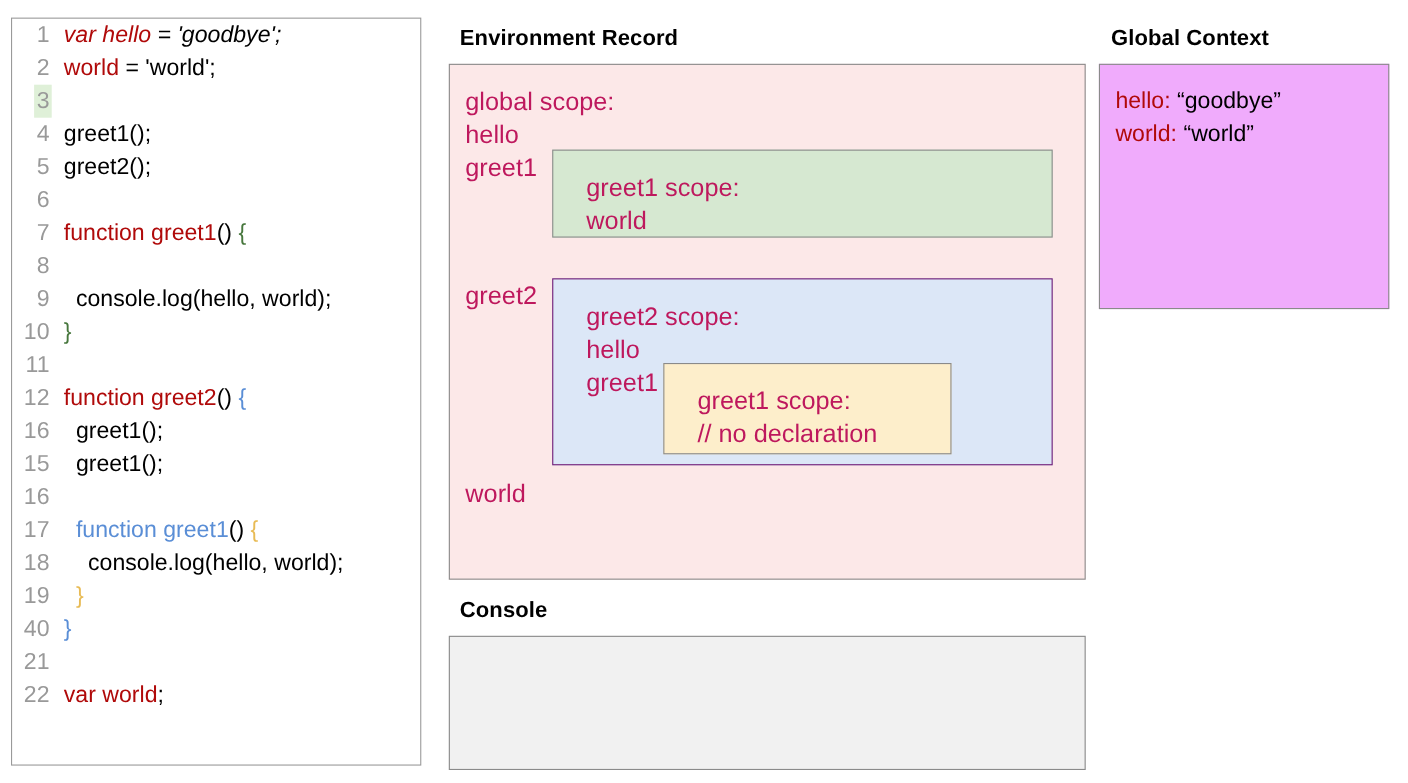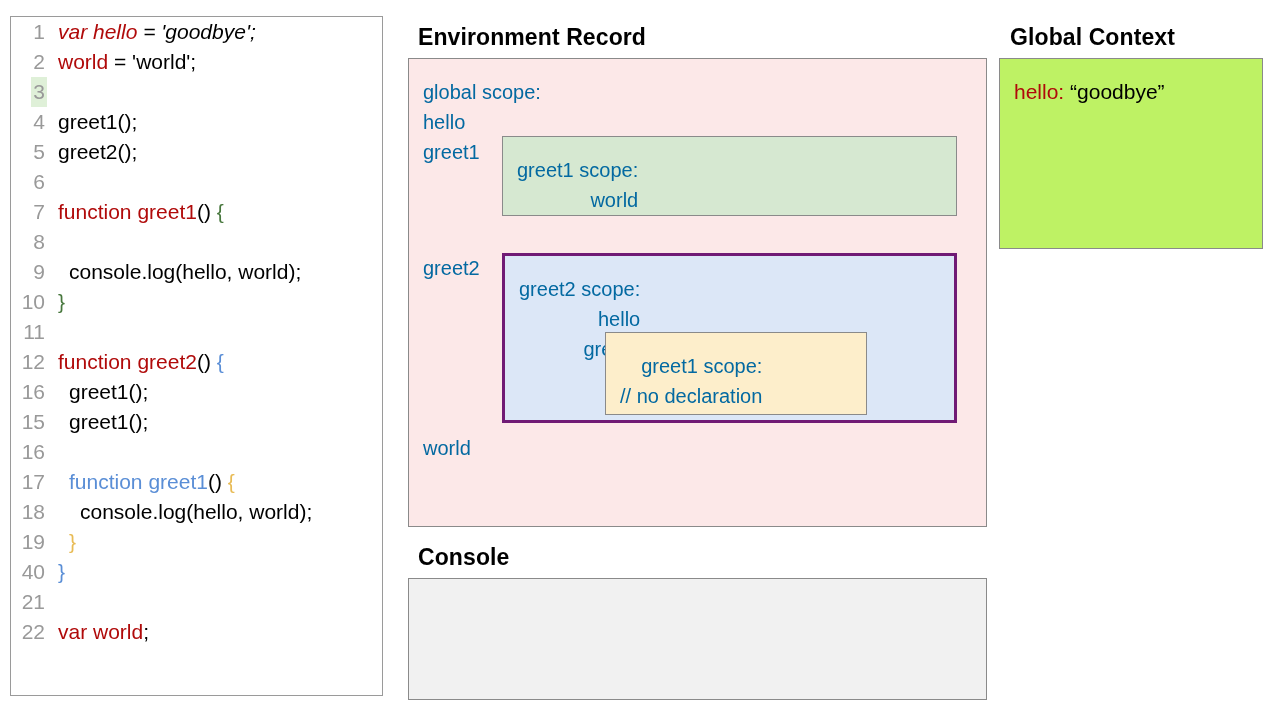--- a/index.html
+++ b/index.html
@@ -58,21 +58,21 @@
   }
   .red   { color: #b00a0a; }
   .green { color: #47773d; }
   .blue  { color: #5a8ed6; }
   .gold  { color: #e8bb55; }
   .blk   { color: #000000; }
 
   
   .section-title {
     position: absolute;
-    font-size: 23px;
+    font-size: 20px;
     font-weight: bold;
     color: #000000;
     letter-spacing: 0.1px;
   }
 
   
   #env-record-box {
     position: absolute;
     left: 408px;
     top: 58px;
@@ -92,54 +92,53 @@
     border: 1px solid #8a8a8a;
     box-sizing: border-box;
   }
   #greet2-scope-box {
     position: absolute;
     left: 93px;
     top: 194px;
     width: 455px;
     height: 170px;
     background: #dce7f7;
-    border: 3px solid #701a75;
+    border: 1px solid #701a75;
     box-sizing: border-box;
   }
   #greet1-inner-scope-box {
     position: absolute;
     left: 100px;
     top: 76px;
     width: 262px;
     height: 83px;
     background: #fdeecb;
     border: 1px solid #8a8a8a;
     box-sizing: border-box;
   }
   .scope-line {
-    font-size: 20px;
+    font-size: 23px;
     line-height: 30px;
     white-space: pre;
-    color: #0369a1;
+    color: #be185d;
   }
   .scope-body {
     position: absolute;
-    left: 14px;
+    left: 30px;
     top: 18px;
-    text-align: right;
   }
 
   
   #global-context-box {
     position: absolute;
     left: 999px;
     top: 58px;
     width: 264px;
-    height: 191px;
-    background: #bef264;
+    height: 223px;
+    background: #f0abfc;
     border: 1px solid #8a8a8a;
     box-sizing: border-box;
   }
   .gc-line {
     font-size: 21px;
     line-height: 30px;
     white-space: pre;
     color: #000000;
   }
   .gc-key { color: #b00a0a; }
@@ -229,20 +228,21 @@
       </div>
     </div>
   </div>
 </div>
 
 <div class="section-title" style="left:1010px; top:24px;">Global Context</div>
 
 <div id="global-context-box">
   <div id="global-context-entries" style="position:absolute; left:14px; top:18px;">
       <div class="gc-line"><span class="gc-key">hello:</span><span> “goodbye”</span></div>
+      <div class="gc-line"><span class="gc-key">world:</span><span> “world”</span></div>
     </div>
 </div>
 
 <div class="section-title" style="left:418px; top:544px;">Console</div>
 
 <div id="console-box">
   <div id="console-lines" style="position:absolute; left:14px; top:12px;"></div>
 </div>
 
 </body></html>

